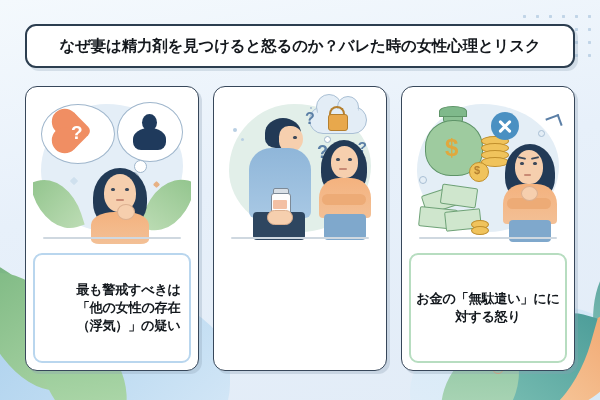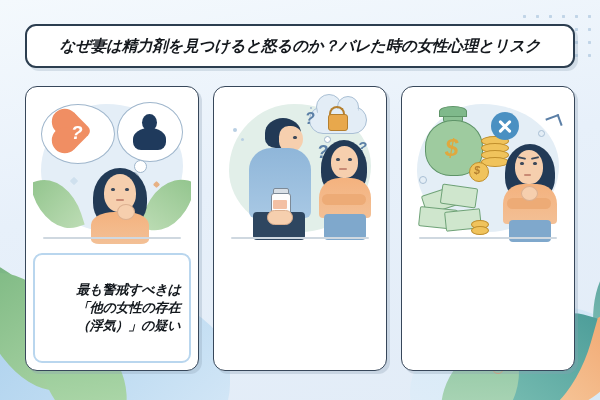--- a/index.html
+++ b/index.html
@@ -12,21 +12,20 @@
     overflow: hidden;
     font-family: "Liberation Sans", "DejaVu Sans", sans-serif;
     background: #e9f1f9;
   }
   .stage {
     position: relative;
     width: 600px;
     height: 400px;
     background: linear-gradient(170deg, #f4f9fd 0%, #e7f0fa 45%, #e2ecf7 100%);
     overflow: hidden;
-    font-style: italic;
   }
 
   
   .deco { position: absolute; pointer-events: none; }
 
   .dotgrid {
     top: 10px; right: 8px;
     width: 74px; height: 52px;
     background-image: radial-gradient(#b9cfe3 1.4px, transparent 1.5px);
     background-size: 13px 13px;
@@ -438,16 +437,19 @@
         <div class="fig" style="left:100px;top:126px;width:42px;height:22px;background:#7fa8cc;border-radius:4px;"></div>
 
         <div class="fig" style="right:6px;top:22px;width:12px;height:10px;border-top:2px solid #5b7fa6;border-right:2px solid #5b7fa6;transform:rotate(-20deg);"></div>
 
         <div class="fig" style="left:10px;top:82px;width:6px;height:6px;border:1.4px solid #a9bfd4;border-radius:50%;"></div>
         <div class="fig" style="right:22px;top:36px;width:5px;height:5px;border:1.4px solid #a9bfd4;border-radius:50%;"></div>
 
         <div class="floor"></div>
       </div>
 
+      <div class="caption green">
+        <div class="caption-text">お金の「無駄遣い」にに対する怒り</div>
+      </div>
     </div>
 
   </div>
 </div>
 
 </body></html>

